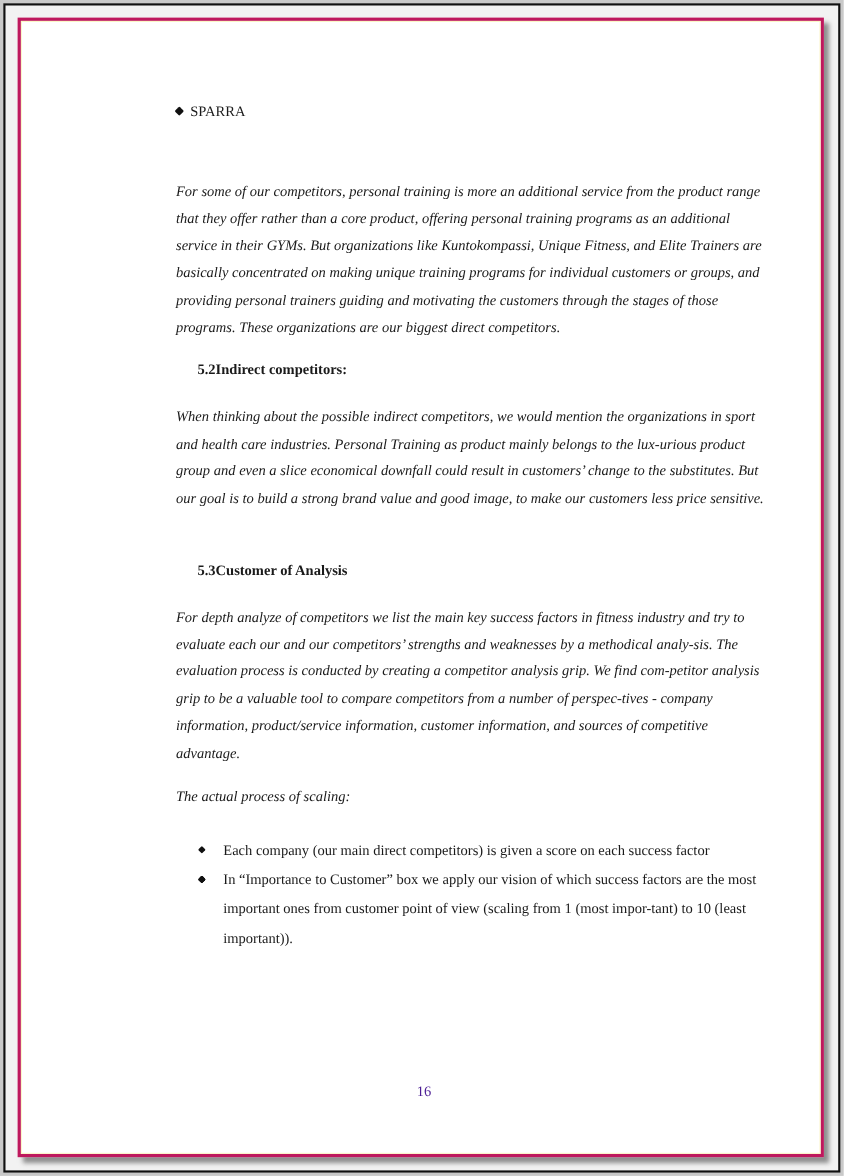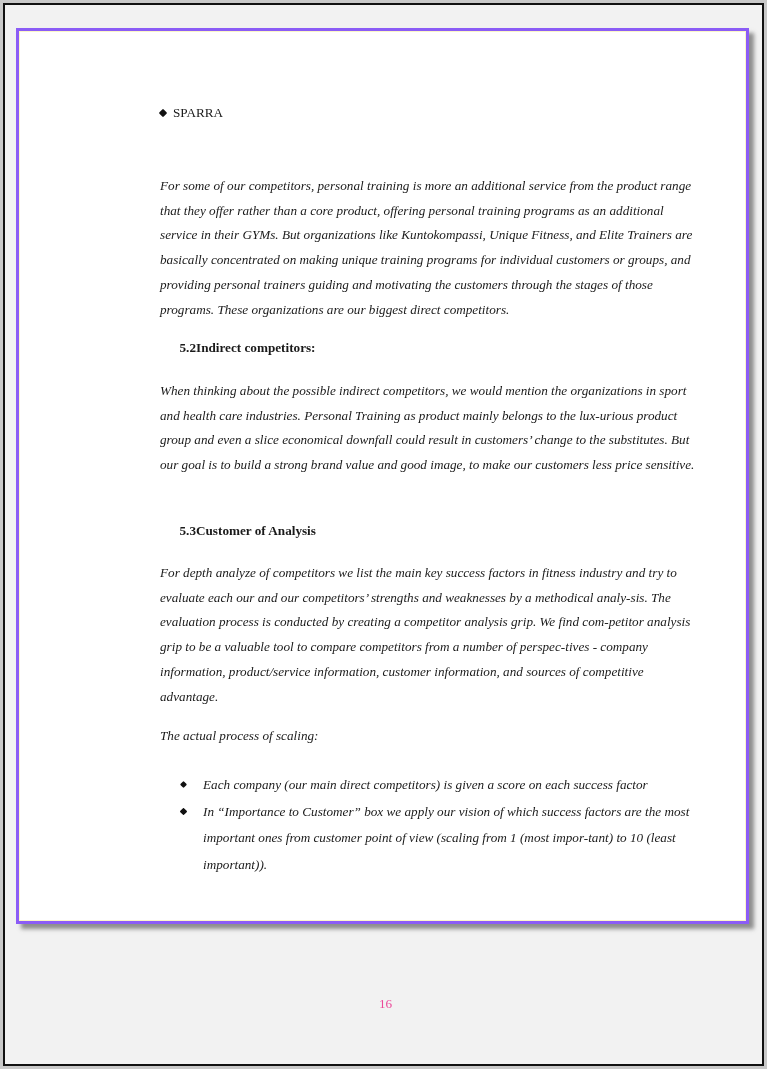--- a/index.html
+++ b/index.html
@@ -12,24 +12,24 @@
   }
   .outer-frame {
     position: absolute;
     left: 3px; top: 3px; right: 3px; bottom: 3px;
     border: 2px solid #111;
     background: #f2f2f2;
     box-sizing: border-box;
   }
   .page {
     position: absolute;
-    left: 16px; top: 28px;
-    width: 733px; height: 896px;
+    left: 16px; top: 16px;
+    width: 733px; height: 1036px;
     box-sizing: border-box;
-    border: 3px solid #8b5cf6;
+    border: 3px solid #be185d;
     background: #ffffff;
     box-shadow: 5px 5px 4px rgba(60,60,60,0.55);
   }
   .page-inner {
     position: absolute; inset: 0;
     border: 1px solid #fbf6c8;
   }
   .content {
     position: absolute;
     left: 141px; top: 0; width: 545px;
@@ -48,26 +48,26 @@
     position: absolute; left: 0; width: 540px; margin: 0;
     line-height: 24.7px;
     text-align: left;
     font-style: italic;
   }
   .heading {
     position: absolute; left: 0; margin: 0;
     font-weight: bold; font-size: 13.2px; text-align: right;
   }
   .heading .num { display: inline-block; width: 36px; }
-  .bullets-bottom { position: absolute; left: 21px; top: 741px; margin: 0; padding: 0; list-style: none; width: 510px; font-style: italic; }
+  .bullets-bottom { position: absolute; left: 21px; top: 741px; margin: 0; padding: 0; list-style: none; width: 510px; }
   .bullets-bottom li { position: relative; padding-left: 22px; line-height: 26.5px; }
   .bullets-bottom li .dot { top: 10px; left: 0; width: 5px; height: 5px; }
   .page-number {
     position: absolute; top: 965px; left: 0; width: 733px;
-    text-align: center; font-size: 13.2px; color: #ec4899;
+    text-align: center; font-size: 13.2px; color: #4c1d95;
   }
 </style>
 </head>
 <body>
 
 <div class="outer-frame"></div>
 
 <div class="page">
   <div class="page-inner"></div>
 

